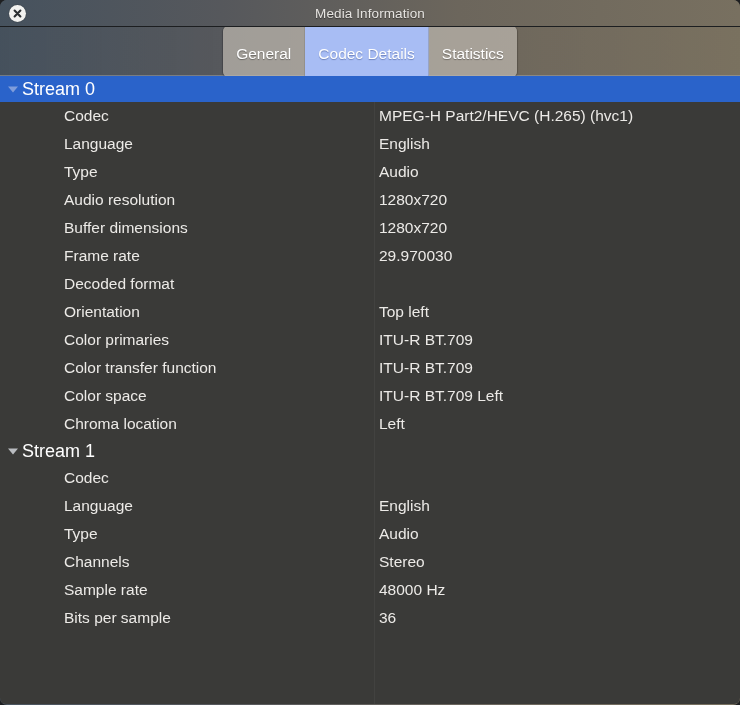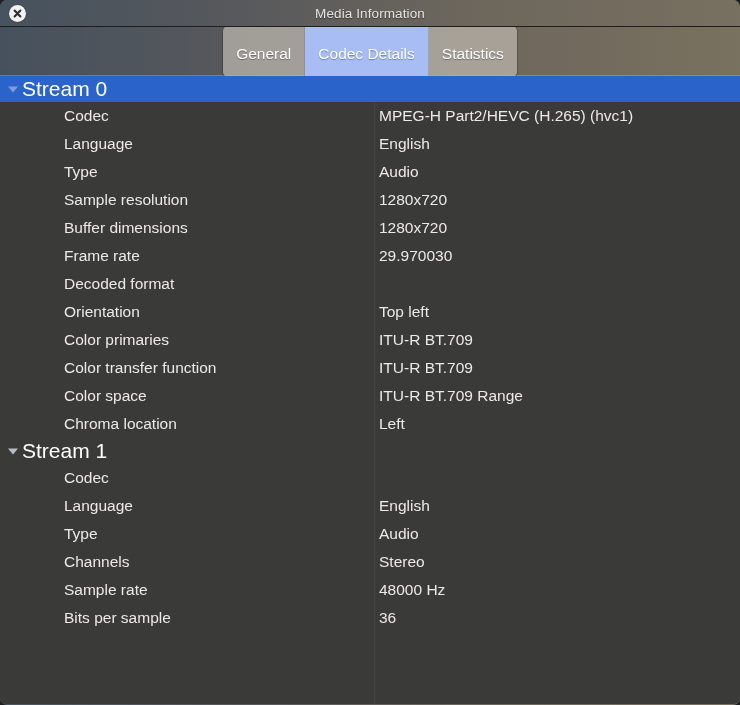--- a/index.html
+++ b/index.html
@@ -149,21 +149,21 @@
     top: 50%;
     transform: translateY(-50%);
     width: 11px;
     height: 11px;
     display: flex;
     align-items: center;
     justify-content: center;
   }
   .row.group .grouplabel {
     padding-left: 22px;
-    font-size: 21px;
+    font-size: 18px;
     color: #ffffff;
   }
   .row.group.selected .grouplabel { color: #ffffff; }
 
   .tri {
     width: 0;
     height: 0;
     border-left: 5.5px solid transparent;
     border-right: 5.5px solid transparent;
     border-top: 6px solid #b9bcc0;
@@ -208,21 +208,21 @@
     </div>
     <div class="row">
       <span class="key">Language</span>
       <span class="val">English</span>
     </div>
     <div class="row">
       <span class="key">Type</span>
       <span class="val">Audio</span>
     </div>
     <div class="row">
-      <span class="key">Sample resolution</span>
+      <span class="key">Audio resolution</span>
       <span class="val">1280x720</span>
     </div>
     <div class="row">
       <span class="key">Buffer dimensions</span>
       <span class="val">1280x720</span>
     </div>
     <div class="row">
       <span class="key">Frame rate</span>
       <span class="val">29.970030</span>
     </div>
@@ -237,21 +237,21 @@
     <div class="row">
       <span class="key">Color primaries</span>
       <span class="val">ITU-R BT.709</span>
     </div>
     <div class="row">
       <span class="key">Color transfer function</span>
       <span class="val">ITU-R BT.709</span>
     </div>
     <div class="row">
       <span class="key">Color space</span>
-      <span class="val">ITU-R BT.709 Range</span>
+      <span class="val">ITU-R BT.709 Left</span>
     </div>
     <div class="row">
       <span class="key">Chroma location</span>
       <span class="val">Left</span>
     </div>
 
     <div class="row group">
       <span class="disclosure">
           <span class="tri"></span>
         </span>

